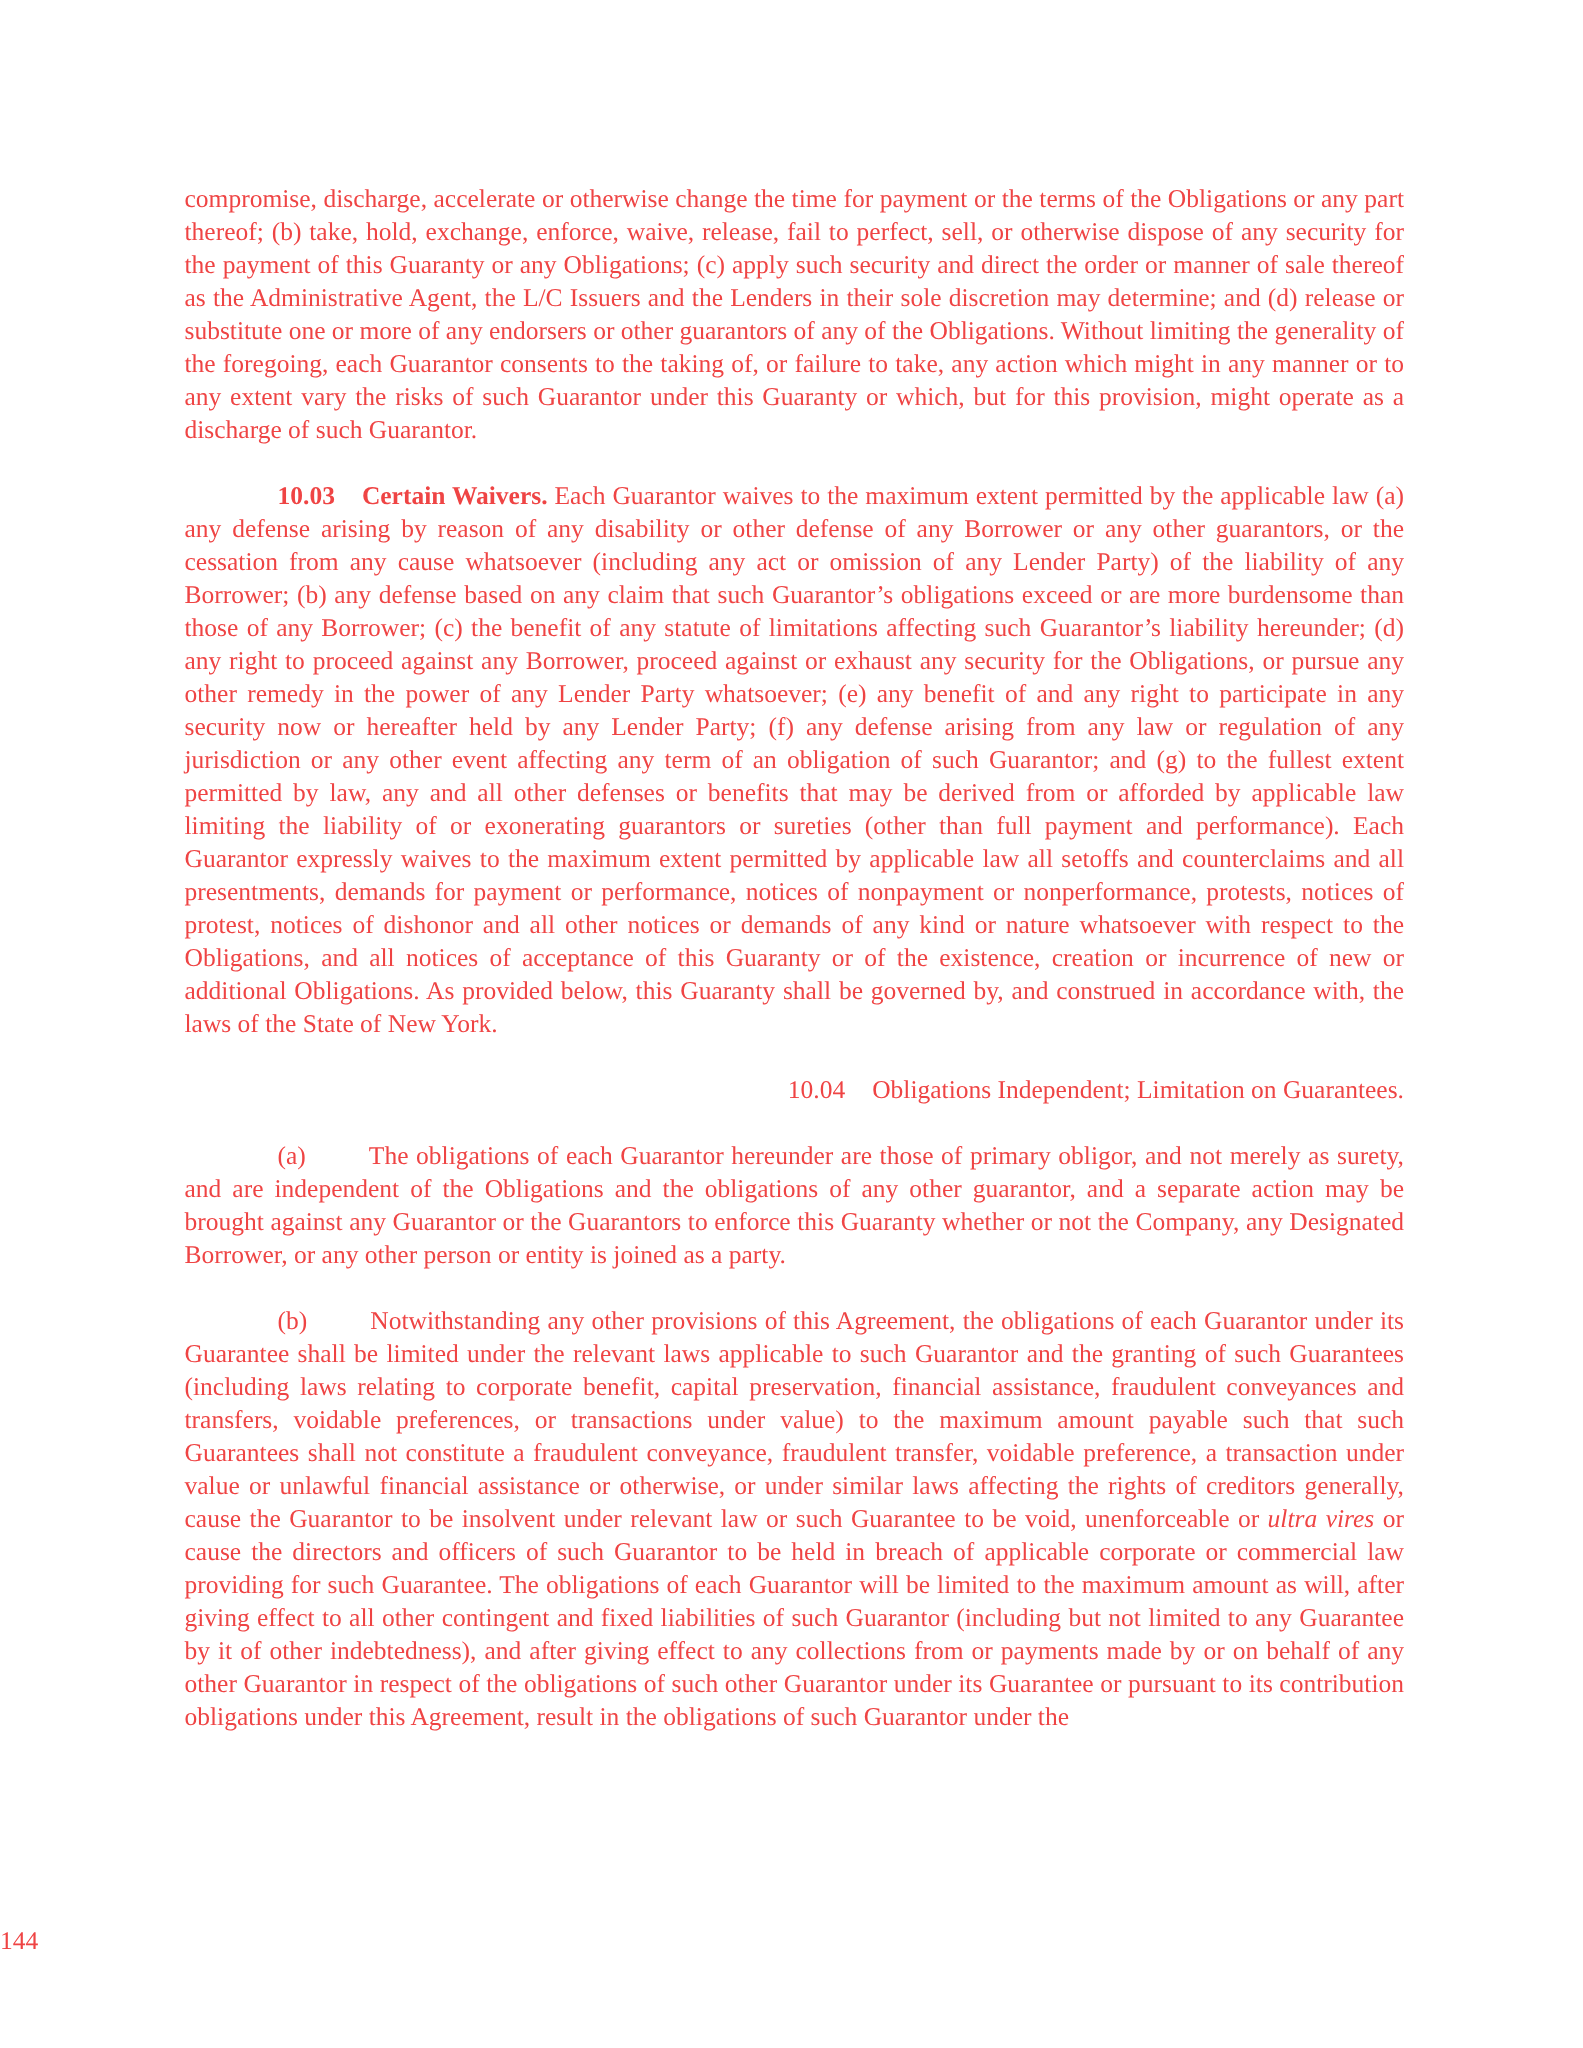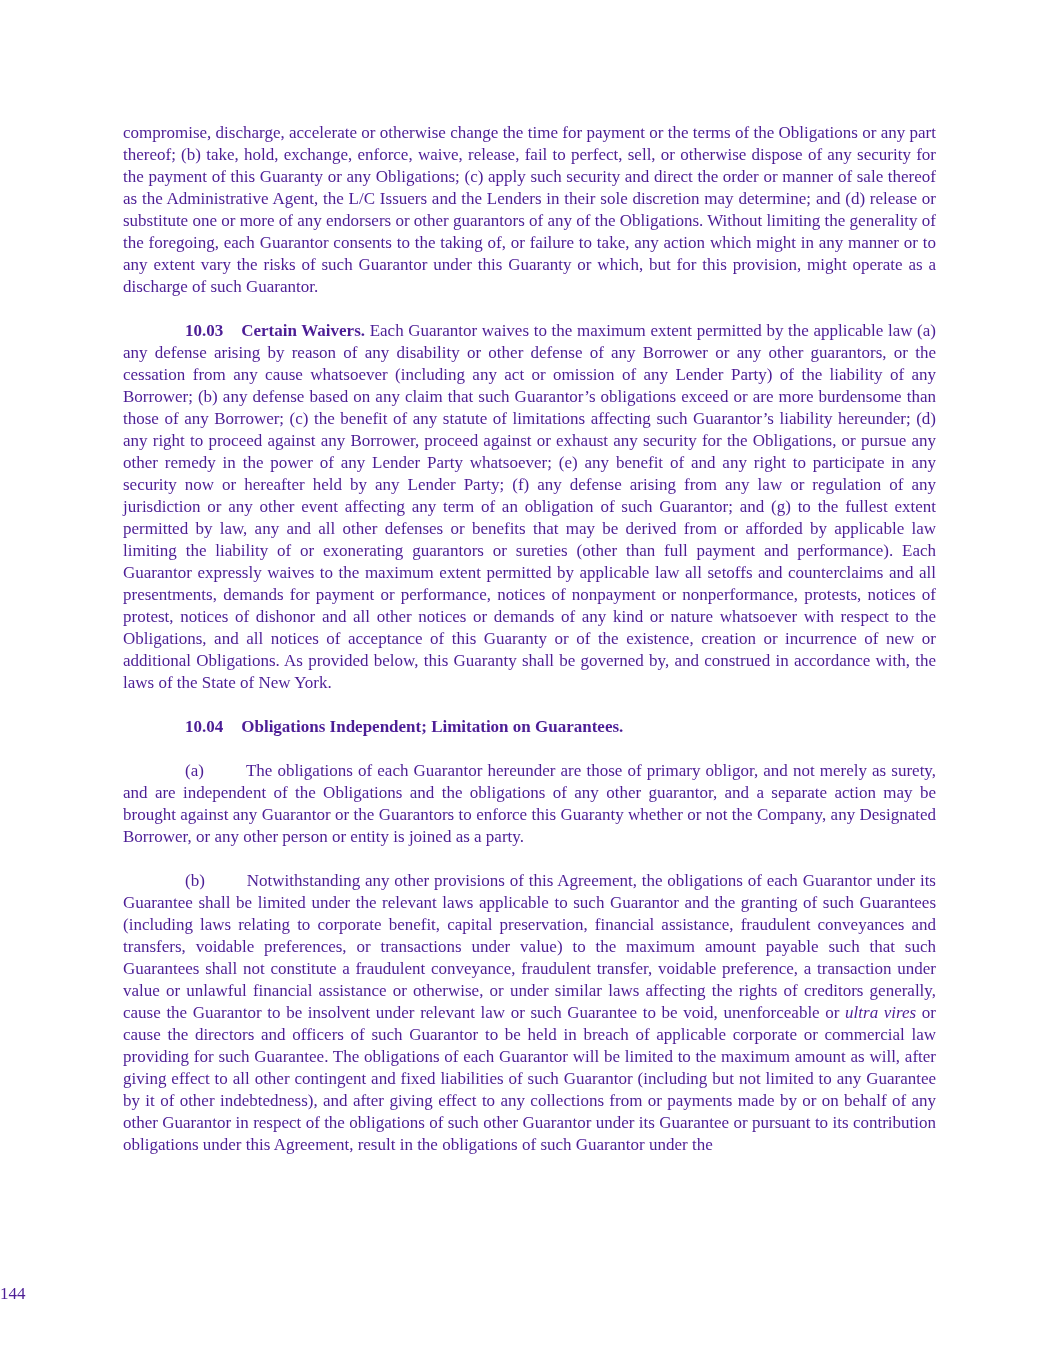--- a/index.html
+++ b/index.html
@@ -3,41 +3,41 @@
 <meta charset="utf-8">
 <style>
   * { margin: 0; padding: 0; box-sizing: border-box; }
   html, body { background: #ffffff; }
   .page {
     position: relative;
     width: 1055px;
     height: 1365px;
     margin: 0 auto;
     background: #ffffff;
-    color: #4c1d95;
+    color: #ef4444;
     font-family: "Liberation Serif", "DejaVu Serif", serif;
     font-size: 17px;
     line-height: 22px;
     overflow: hidden;
   }
   .content {
     position: absolute;
     top: 122px;
     left: 123px;
     width: 813px;
   }
   p.para {
     text-align: justify;
     margin-bottom: 22px;
   }
   p.indent { text-indent: 62px; }
   p.heading {
     text-indent: 62px;
-    font-weight: bold;
-    text-align: left;
+    font-weight: normal;
+    text-align: right;
   }
   .gap-heading { display: inline-block; width: 18px; }
   .tab-gap { display: inline-block; width: 42px; }
   .pagenum {
     position: absolute;
     bottom: 60px;
     left: 0;
     right: 0;
     text-align: left;
   }

